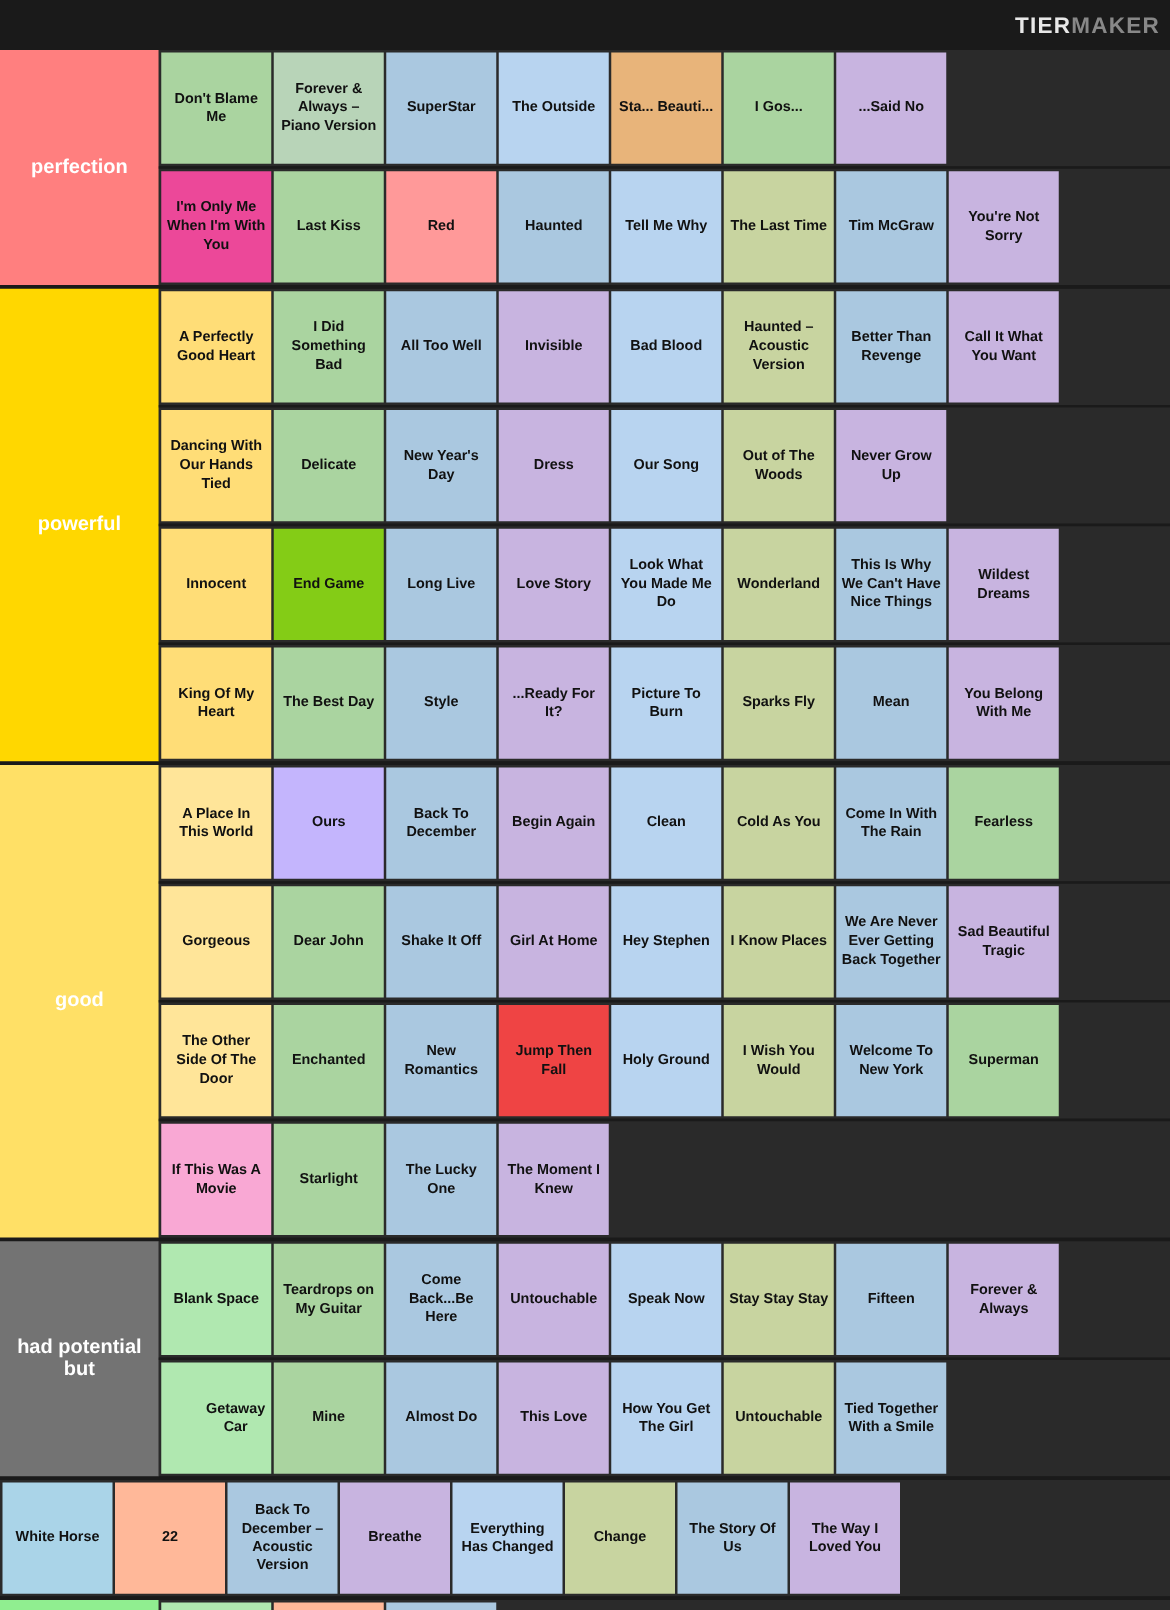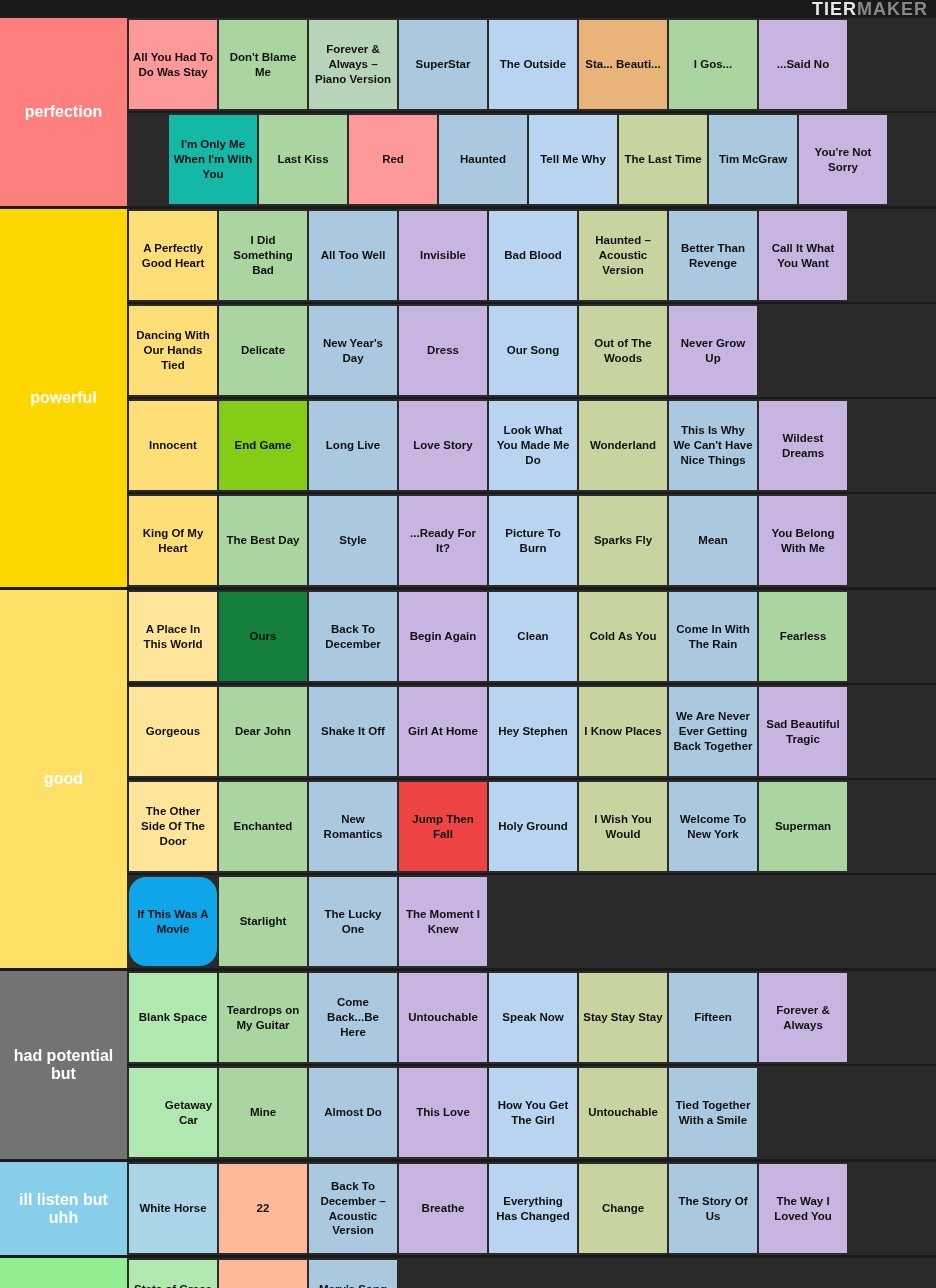--- a/index.html
+++ b/index.html
@@ -1,48 +1,47 @@
 <!DOCTYPE html>
 <html><head>
   <meta charset="utf-8">
   <style>
     * { box-sizing: border-box; margin: 0; padding: 0; }
     body { background: #1a1a1a; font-family: Arial, sans-serif; display: flex; justify-content: center; }
     .tier-container { width: 936px; }
     .tier-label { width: 127px; min-width: 127px; display: flex; align-items: center; justify-content: center; text-align: center; font-size: 16px; font-weight: bold; color: #fff; padding: 8px; }
     .song-card { display: flex; align-items: center; justify-content: center; text-align: center; font-size: 11.5px; font-weight: 600; padding: 4px; line-height: 1.3; }
-    .top-bar { background: #1a1a1a; height: 18px; position: relative; display: flex; align-items: center; justify-content: flex-end; padding-right: 8px; }
+    .top-bar { background: #1a1a1a; height: 40px; position: relative; display: flex; align-items: center; justify-content: flex-end; padding-right: 8px; }
     .tiermaker-logo { color: white; font-size: 18px; font-weight: 900; letter-spacing: 1px; }
     .tiermaker-logo span.tier-part { color: #e8e8e8; }
     .tiermaker-logo span.maker-part { color: #888; }
   </style>
 </head>
 <body>
 
 <div class="tier-container">
   <div class="top-bar">
     <span class="tiermaker-logo">
       <span class="tier-part">TIER</span><span class="maker-part">MAKER</span>
     </span>
   </div>
 <div style="display: flex; border-bottom: 3px solid rgb(26, 26, 26);">
       <div class="tier-label" style="background-color: rgb(255, 127, 127); min-height: 186px;">perfection</div>
       <div style="display: flex; flex-direction: column; flex: 1 1 0%;">
         <div style="display: flex; flex-wrap: wrap; min-height: 93px; background: rgb(42, 42, 42); gap: 2px; padding: 2px; align-content: flex-start; border-top: none;">
-          <div class="song-card" style="width: 88px; min-width: 88px; min-height: 89px; background-color: rgb(255, 153, 153); color: rgb(17, 17, 17);">All You Had To Do Was Stay</div>
           <div class="song-card" style="width: 88px; min-width: 88px; min-height: 89px; background-color: rgb(170, 212, 160); color: rgb(17, 17, 17);">Don't Blame Me</div>
           <div class="song-card" style="width: 88px; min-width: 88px; min-height: 89px; background-color: rgb(184, 212, 184); color: rgb(17, 17, 17);">Forever &amp; Always – Piano Version</div>
           <div class="song-card" style="width: 88px; min-width: 88px; min-height: 89px; background-color: rgb(170, 200, 224); color: rgb(17, 17, 17);">SuperStar</div>
           <div class="song-card" style="width: 88px; min-width: 88px; min-height: 89px; background-color: rgb(184, 212, 240); color: rgb(17, 17, 17);">The Outside</div>
           <div class="song-card" style="width: 88px; min-width: 88px; min-height: 89px; background-color: rgb(232, 180, 122); color: rgb(17, 17, 17);">Sta... Beauti...</div>
           <div class="song-card" style="width: 88px; min-width: 88px; min-height: 89px; background-color: rgb(170, 212, 160); color: rgb(17, 17, 17);">I Gos...</div>
           <div class="song-card" style="width: 88px; min-width: 88px; min-height: 89px; background-color: rgb(200, 180, 224); color: rgb(17, 17, 17);">...Said No</div>
         </div>
         <div style="display: flex; flex-wrap: wrap; min-height: 93px; background: rgb(42, 42, 42); gap: 2px; padding: 2px; align-content: flex-start; border-top: 2px solid rgb(26, 26, 26);">
-          <div class="song-card" style="width: 88px; min-width: 88px; min-height: 89px; background-color: #14b8a6; color: rgb(17, 17, 17); margin-left: 40px;">I'm Only Me When I'm With You</div>
+          <div class="song-card" style="width: 88px; min-width: 88px; min-height: 89px; background-color: #ec4899; color: rgb(17, 17, 17);">I'm Only Me When I'm With You</div>
           <div class="song-card" style="width: 88px; min-width: 88px; min-height: 89px; background-color: rgb(170, 212, 160); color: rgb(17, 17, 17);">Last Kiss</div>
           <div class="song-card" style="width: 88px; min-width: 88px; min-height: 89px; background-color: rgb(255, 153, 153); color: rgb(17, 17, 17);">Red</div>
           <div class="song-card" style="width: 88px; min-width: 88px; min-height: 89px; background-color: rgb(170, 200, 224); color: rgb(17, 17, 17);">Haunted</div>
           <div class="song-card" style="width: 88px; min-width: 88px; min-height: 89px; background-color: rgb(184, 212, 240); color: rgb(17, 17, 17);">Tell Me Why</div>
           <div class="song-card" style="width: 88px; min-width: 88px; min-height: 89px; background-color: rgb(200, 212, 160); color: rgb(17, 17, 17);">The Last Time</div>
           <div class="song-card" style="width: 88px; min-width: 88px; min-height: 89px; background-color: rgb(170, 200, 224); color: rgb(17, 17, 17);">Tim McGraw</div>
           <div class="song-card" style="width: 88px; min-width: 88px; min-height: 89px; background-color: rgb(200, 180, 224); color: rgb(17, 17, 17);">You're Not Sorry</div>
         </div>
       </div>
     </div>
@@ -88,21 +87,21 @@
           <div class="song-card" style="width: 88px; min-width: 88px; min-height: 89px; background-color: rgb(170, 200, 224); color: rgb(17, 17, 17);">Mean</div>
           <div class="song-card" style="width: 88px; min-width: 88px; min-height: 89px; background-color: rgb(200, 180, 224); color: rgb(17, 17, 17);">You Belong With Me</div>
         </div>
       </div>
     </div>
     <div style="display: flex; border-bottom: 3px solid rgb(26, 26, 26);">
       <div class="tier-label" style="background-color: rgb(255, 224, 102); min-height: 372px;">good</div>
       <div style="display: flex; flex-direction: column; flex: 1 1 0%;">
         <div style="display: flex; flex-wrap: wrap; min-height: 93px; background: rgb(42, 42, 42); gap: 2px; padding: 2px; align-content: flex-start; border-top: none;">
           <div class="song-card" style="width: 88px; min-width: 88px; min-height: 89px; background-color: rgb(255, 229, 153); color: rgb(17, 17, 17);">A Place In This World</div>
-          <div class="song-card" style="width: 88px; min-width: 88px; min-height: 89px; background-color: #15803d; color: rgb(17, 17, 17);">Ours</div>
+          <div class="song-card" style="width: 88px; min-width: 88px; min-height: 89px; background-color: #c4b5fd; color: rgb(17, 17, 17);">Ours</div>
           <div class="song-card" style="width: 88px; min-width: 88px; min-height: 89px; background-color: rgb(170, 200, 224); color: rgb(17, 17, 17);">Back To December</div>
           <div class="song-card" style="width: 88px; min-width: 88px; min-height: 89px; background-color: rgb(200, 180, 224); color: rgb(17, 17, 17);">Begin Again</div>
           <div class="song-card" style="width: 88px; min-width: 88px; min-height: 89px; background-color: rgb(184, 212, 240); color: rgb(17, 17, 17);">Clean</div>
           <div class="song-card" style="width: 88px; min-width: 88px; min-height: 89px; background-color: rgb(200, 212, 160); color: rgb(17, 17, 17);">Cold As You</div>
           <div class="song-card" style="width: 88px; min-width: 88px; min-height: 89px; background-color: rgb(170, 200, 224); color: rgb(17, 17, 17);">Come In With The Rain</div>
           <div class="song-card" style="width: 88px; min-width: 88px; min-height: 89px; background-color: rgb(170, 212, 160); color: rgb(17, 17, 17);">Fearless</div>
         </div>
         <div style="display: flex; flex-wrap: wrap; min-height: 93px; background: rgb(42, 42, 42); gap: 2px; padding: 2px; align-content: flex-start; border-top: 2px solid rgb(26, 26, 26);">
           <div class="song-card" style="width: 88px; min-width: 88px; min-height: 89px; background-color: rgb(255, 229, 153); color: rgb(17, 17, 17);">Gorgeous</div>
           <div class="song-card" style="width: 88px; min-width: 88px; min-height: 89px; background-color: rgb(170, 212, 160); color: rgb(17, 17, 17);">Dear John</div>
@@ -117,21 +116,21 @@
           <div class="song-card" style="width: 88px; min-width: 88px; min-height: 89px; background-color: rgb(255, 229, 153); color: rgb(17, 17, 17);">The Other Side Of The Door</div>
           <div class="song-card" style="width: 88px; min-width: 88px; min-height: 89px; background-color: rgb(170, 212, 160); color: rgb(17, 17, 17);">Enchanted</div>
           <div class="song-card" style="width: 88px; min-width: 88px; min-height: 89px; background-color: rgb(170, 200, 224); color: rgb(17, 17, 17);">New Romantics</div>
           <div class="song-card" style="width: 88px; min-width: 88px; min-height: 89px; background-color: #ef4444; color: rgb(17, 17, 17);">Jump Then Fall</div>
           <div class="song-card" style="width: 88px; min-width: 88px; min-height: 89px; background-color: rgb(184, 212, 240); color: rgb(17, 17, 17);">Holy Ground</div>
           <div class="song-card" style="width: 88px; min-width: 88px; min-height: 89px; background-color: rgb(200, 212, 160); color: rgb(17, 17, 17);">I Wish You Would</div>
           <div class="song-card" style="width: 88px; min-width: 88px; min-height: 89px; background-color: rgb(170, 200, 224); color: rgb(17, 17, 17);">Welcome To New York</div>
           <div class="song-card" style="width: 88px; min-width: 88px; min-height: 89px; background-color: rgb(170, 212, 160); color: rgb(17, 17, 17);">Superman</div>
         </div>
         <div style="display: flex; flex-wrap: wrap; min-height: 93px; background: rgb(42, 42, 42); gap: 2px; padding: 2px; align-content: flex-start; border-top: 2px solid rgb(26, 26, 26);">
-          <div class="song-card" style="width: 88px; min-width: 88px; min-height: 89px; background-color: #0ea5e9; color: rgb(17, 17, 17); border-radius: 17px;">If This Was A Movie</div>
+          <div class="song-card" style="width: 88px; min-width: 88px; min-height: 89px; background-color: #f9a8d4; color: rgb(17, 17, 17);">If This Was A Movie</div>
           <div class="song-card" style="width: 88px; min-width: 88px; min-height: 89px; background-color: rgb(170, 212, 160); color: rgb(17, 17, 17);">Starlight</div>
           <div class="song-card" style="width: 88px; min-width: 88px; min-height: 89px; background-color: rgb(170, 200, 224); color: rgb(17, 17, 17);">The Lucky One</div>
           <div class="song-card" style="width: 88px; min-width: 88px; min-height: 89px; background-color: rgb(200, 180, 224); color: rgb(17, 17, 17);">The Moment I Knew</div>
         </div>
       </div>
     </div>
     <div style="display: flex; border-bottom: 3px solid rgb(26, 26, 26);">
       <div class="tier-label" style="background-color: #737373; min-height: 186px;">had potential but</div>
       <div style="display: flex; flex-direction: column; flex: 1 1 0%;">
         <div style="display: flex; flex-wrap: wrap; min-height: 93px; background: rgb(42, 42, 42); gap: 2px; padding: 2px; align-content: flex-start; border-top: none;">
@@ -149,21 +148,20 @@
           <div class="song-card" style="width: 88px; min-width: 88px; min-height: 89px; background-color: rgb(170, 212, 160); color: rgb(17, 17, 17);">Mine</div>
           <div class="song-card" style="width: 88px; min-width: 88px; min-height: 89px; background-color: rgb(170, 200, 224); color: rgb(17, 17, 17);">Almost Do</div>
           <div class="song-card" style="width: 88px; min-width: 88px; min-height: 89px; background-color: rgb(200, 180, 224); color: rgb(17, 17, 17);">This Love</div>
           <div class="song-card" style="width: 88px; min-width: 88px; min-height: 89px; background-color: rgb(184, 212, 240); color: rgb(17, 17, 17);">How You Get The Girl</div>
           <div class="song-card" style="width: 88px; min-width: 88px; min-height: 89px; background-color: rgb(200, 212, 160); color: rgb(17, 17, 17);">Untouchable</div>
           <div class="song-card" style="width: 88px; min-width: 88px; min-height: 89px; background-color: rgb(170, 200, 224); color: rgb(17, 17, 17);">Tied Together With a Smile</div>
         </div>
       </div>
     </div>
     <div style="display: flex; border-bottom: 3px solid rgb(26, 26, 26);">
-      <div class="tier-label" style="background-color: rgb(135, 206, 235); min-height: 93px;">ill listen but uhh</div>
       <div style="display: flex; flex-direction: column; flex: 1 1 0%;">
         <div style="display: flex; flex-wrap: wrap; min-height: 93px; background: rgb(42, 42, 42); gap: 2px; padding: 2px; align-content: flex-start; border-top: none;">
           <div class="song-card" style="width: 88px; min-width: 88px; min-height: 89px; background-color: rgb(170, 212, 232); color: rgb(17, 17, 17);">White Horse</div>
           <div class="song-card" style="width: 88px; min-width: 88px; min-height: 89px; background-color: rgb(255, 184, 153); color: rgb(17, 17, 17);">22</div>
           <div class="song-card" style="width: 88px; min-width: 88px; min-height: 89px; background-color: rgb(170, 200, 224); color: rgb(17, 17, 17);">Back To December – Acoustic Version</div>
           <div class="song-card" style="width: 88px; min-width: 88px; min-height: 89px; background-color: rgb(200, 180, 224); color: rgb(17, 17, 17);">Breathe</div>
           <div class="song-card" style="width: 88px; min-width: 88px; min-height: 89px; background-color: rgb(184, 212, 240); color: rgb(17, 17, 17);">Everything Has Changed</div>
           <div class="song-card" style="width: 88px; min-width: 88px; min-height: 89px; background-color: rgb(200, 212, 160); color: rgb(17, 17, 17);">Change</div>
           <div class="song-card" style="width: 88px; min-width: 88px; min-height: 89px; background-color: rgb(170, 200, 224); color: rgb(17, 17, 17);">The Story Of Us</div>
           <div class="song-card" style="width: 88px; min-width: 88px; min-height: 89px; background-color: rgb(200, 180, 224); color: rgb(17, 17, 17);">The Way I Loved You</div>

